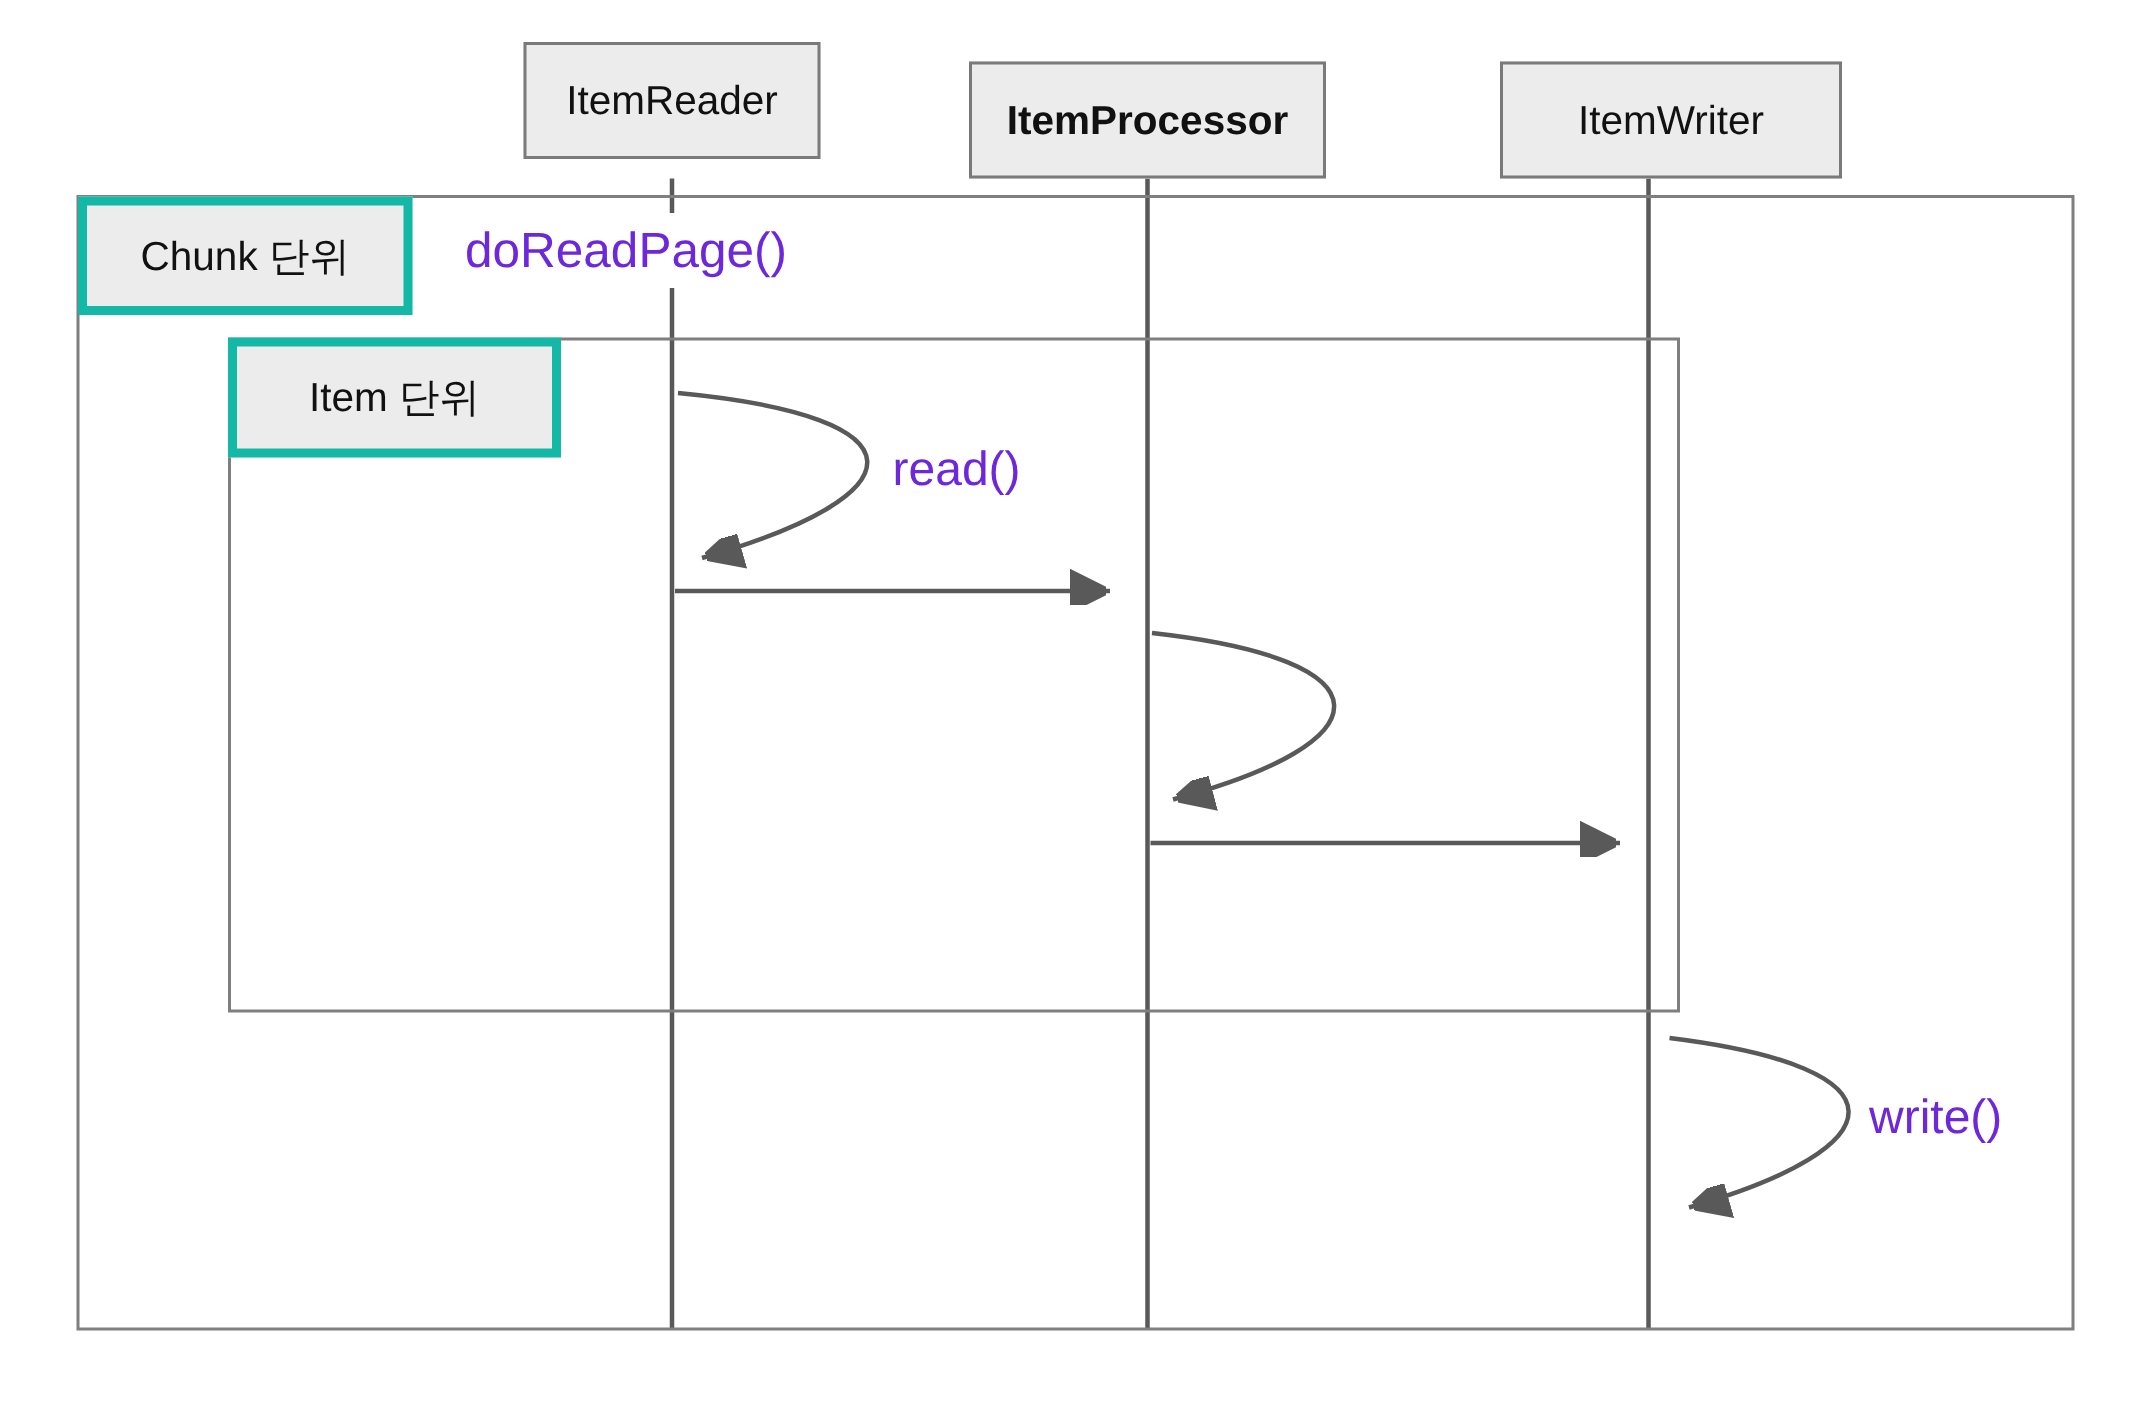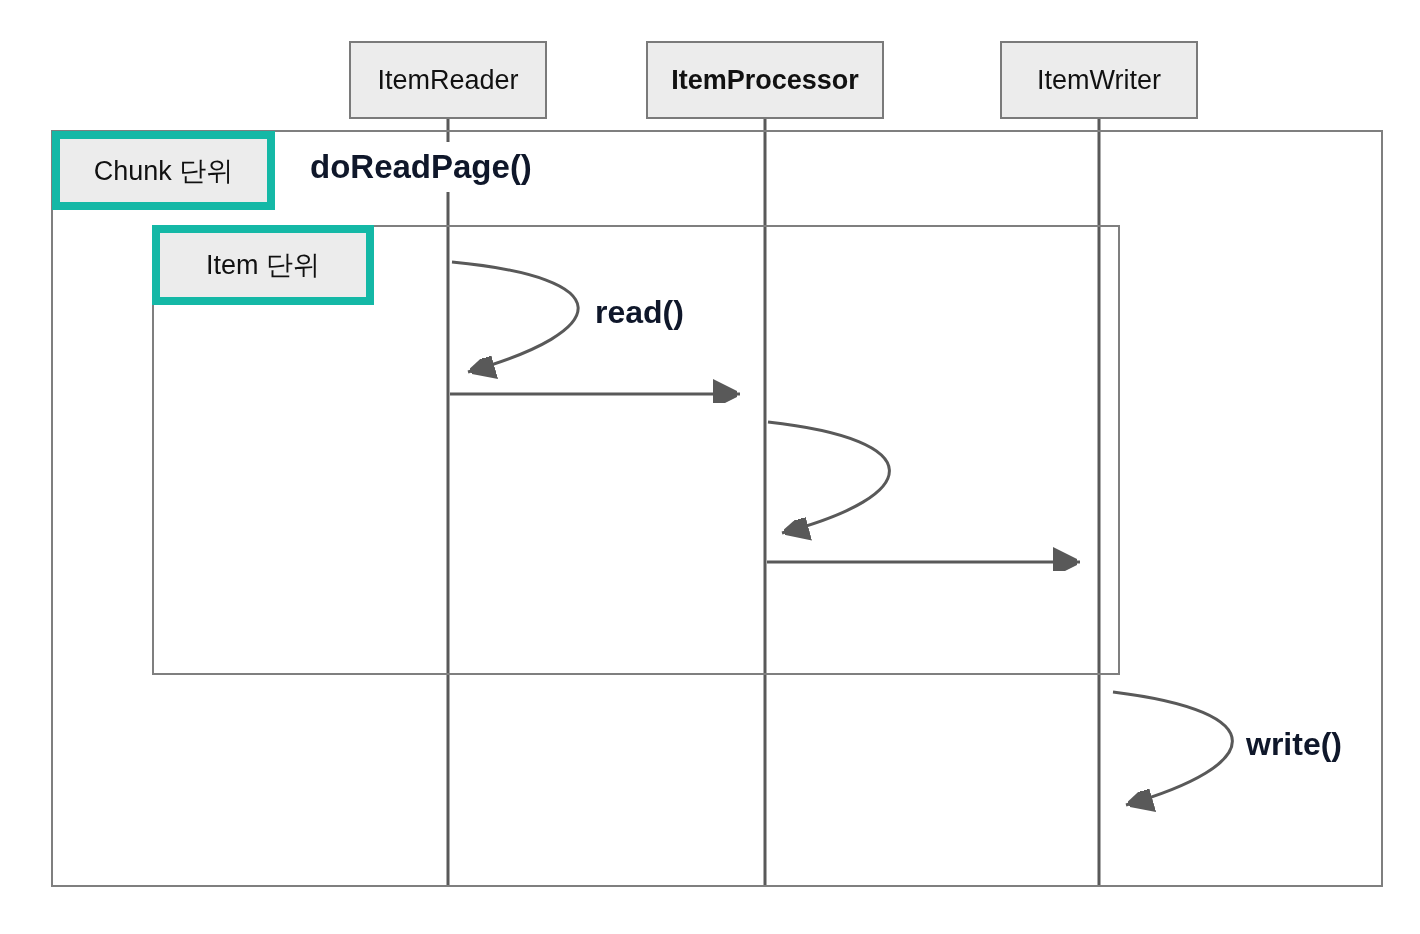--- a/index.html
+++ b/index.html
@@ -39,34 +39,34 @@
     z-index: 2;
     border: 2px solid #7f7f7f;
     background: transparent;
     box-sizing: border-box;
     pointer-events: none;
   }
   .labelbox {
     position: absolute;
     z-index: 3;
     background: #ececec;
-    border: 8px solid #14b8a6;
+    border: 6px solid #14b8a6;
     display: flex;
     align-items: center;
     justify-content: center;
     font-size: 27px;
     color: #111111;
     box-sizing: border-box;
   }
   .mlabel {
     position: absolute;
     z-index: 4;
-    font-weight: bold;
+    font-weight: normal;
     font-size: 32px;
-    color: #0f172a;
+    color: #6d28d9;
     white-space: nowrap;
   }
   .mlabel.on-line {
     background: #ffffff;
     padding: 6px 10px;
     font-size: 33px;
   }
 </style>
 </head>
 <body>
@@ -98,27 +98,27 @@
   <div class="frame" style="left:51px; top:130px; width:1332px; height:757px;"></div>
   <div class="labelbox" style="left:52px; top:131px; width:223px; height:79px;">
     <span>Chunk 단위</span>
   </div>
 
   <div class="frame" style="left:152px; top:225px; width:968px; height:450px;"></div>
   <div class="labelbox" style="left:152px; top:225px; width:222px; height:80px;">
     <span>Item 단위</span>
   </div>
 
-  <div class="pbox" style="left:349px; top:41px; width:198px; height:78px;">
+  <div class="pbox" style="left:349px; top:28px; width:198px; height:78px;">
     <span>ItemReader</span>
   </div>
   <div class="pbox" style="left:646px; top:41px; width:238px; height:78px;font-weight:bold;">
     <span>ItemProcessor</span>
   </div>
-  <div class="pbox" style="left:1000px; top:41px; width:198px; height:78px;">
+  <div class="pbox" style="left:1000px; top:41px; width:228px; height:78px;">
     <span>ItemWriter</span>
   </div>
 
   <div class="mlabel on-line" style="left:300px; top:142px;">
     <span>doReadPage()</span>
   </div>
   <div class="mlabel" style="left:595px; top:294px;">
     <span>read()</span>
   </div>
   <div class="mlabel" style="left:1246px; top:726px;">

